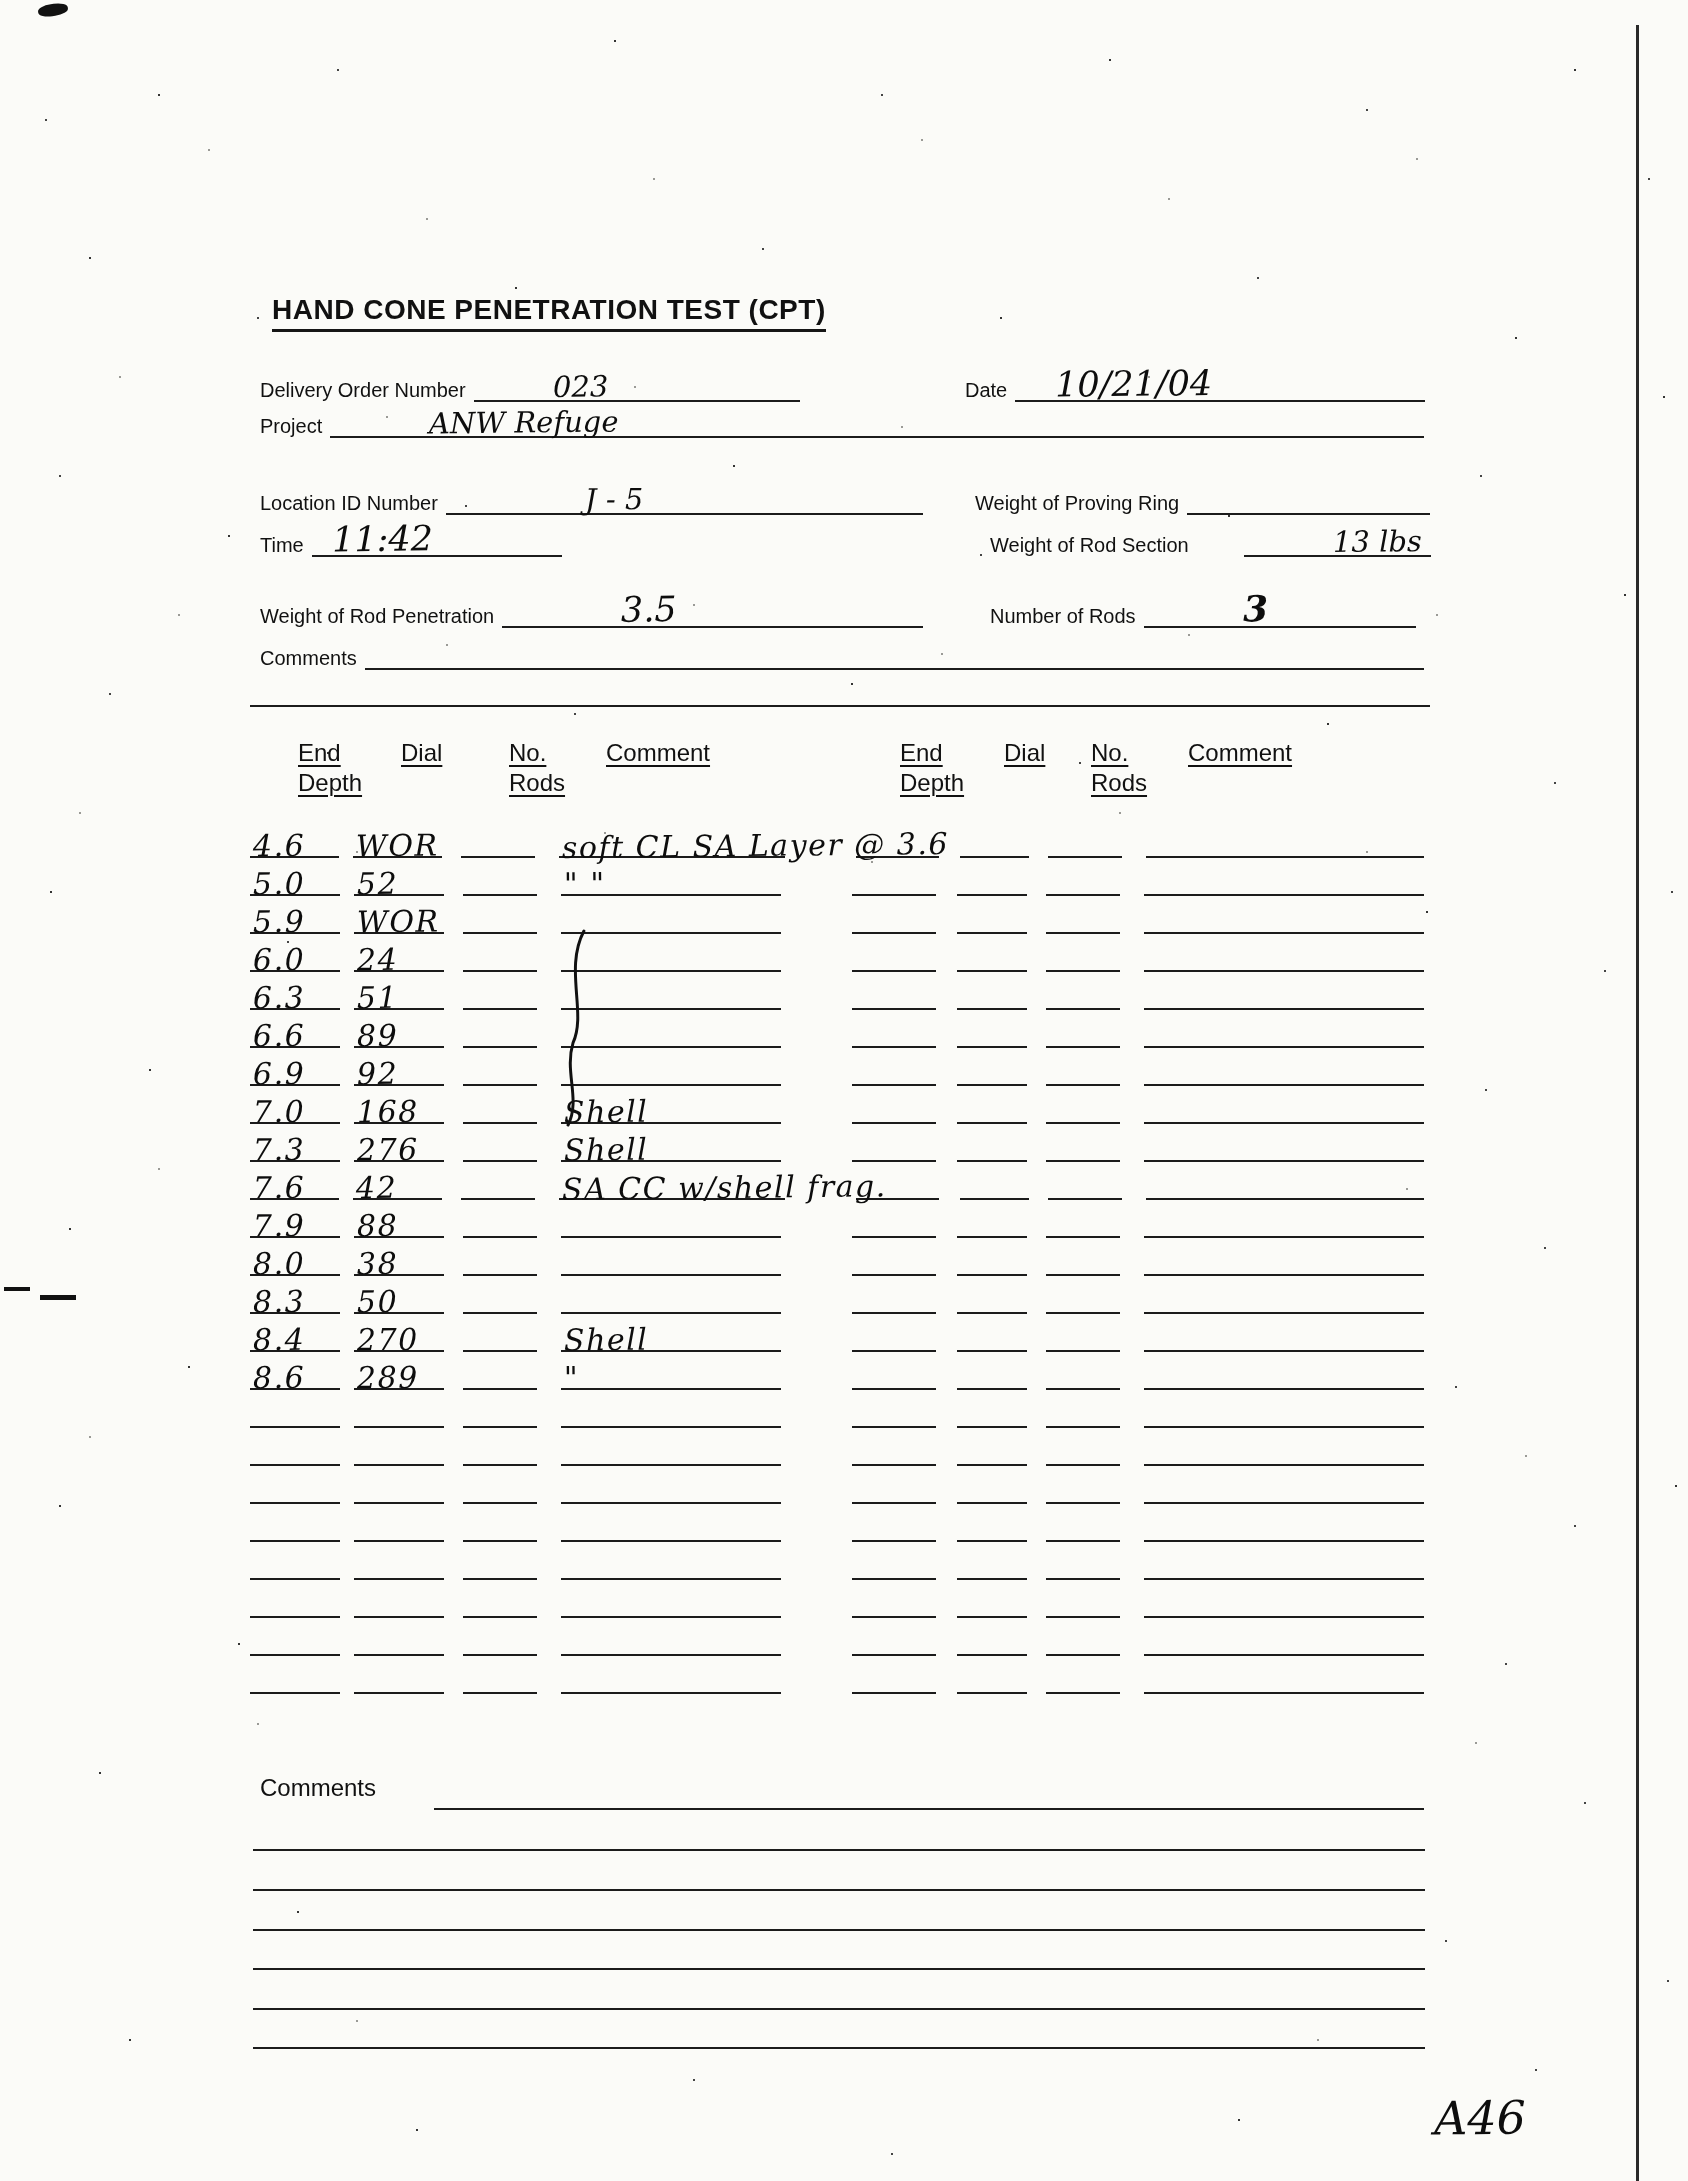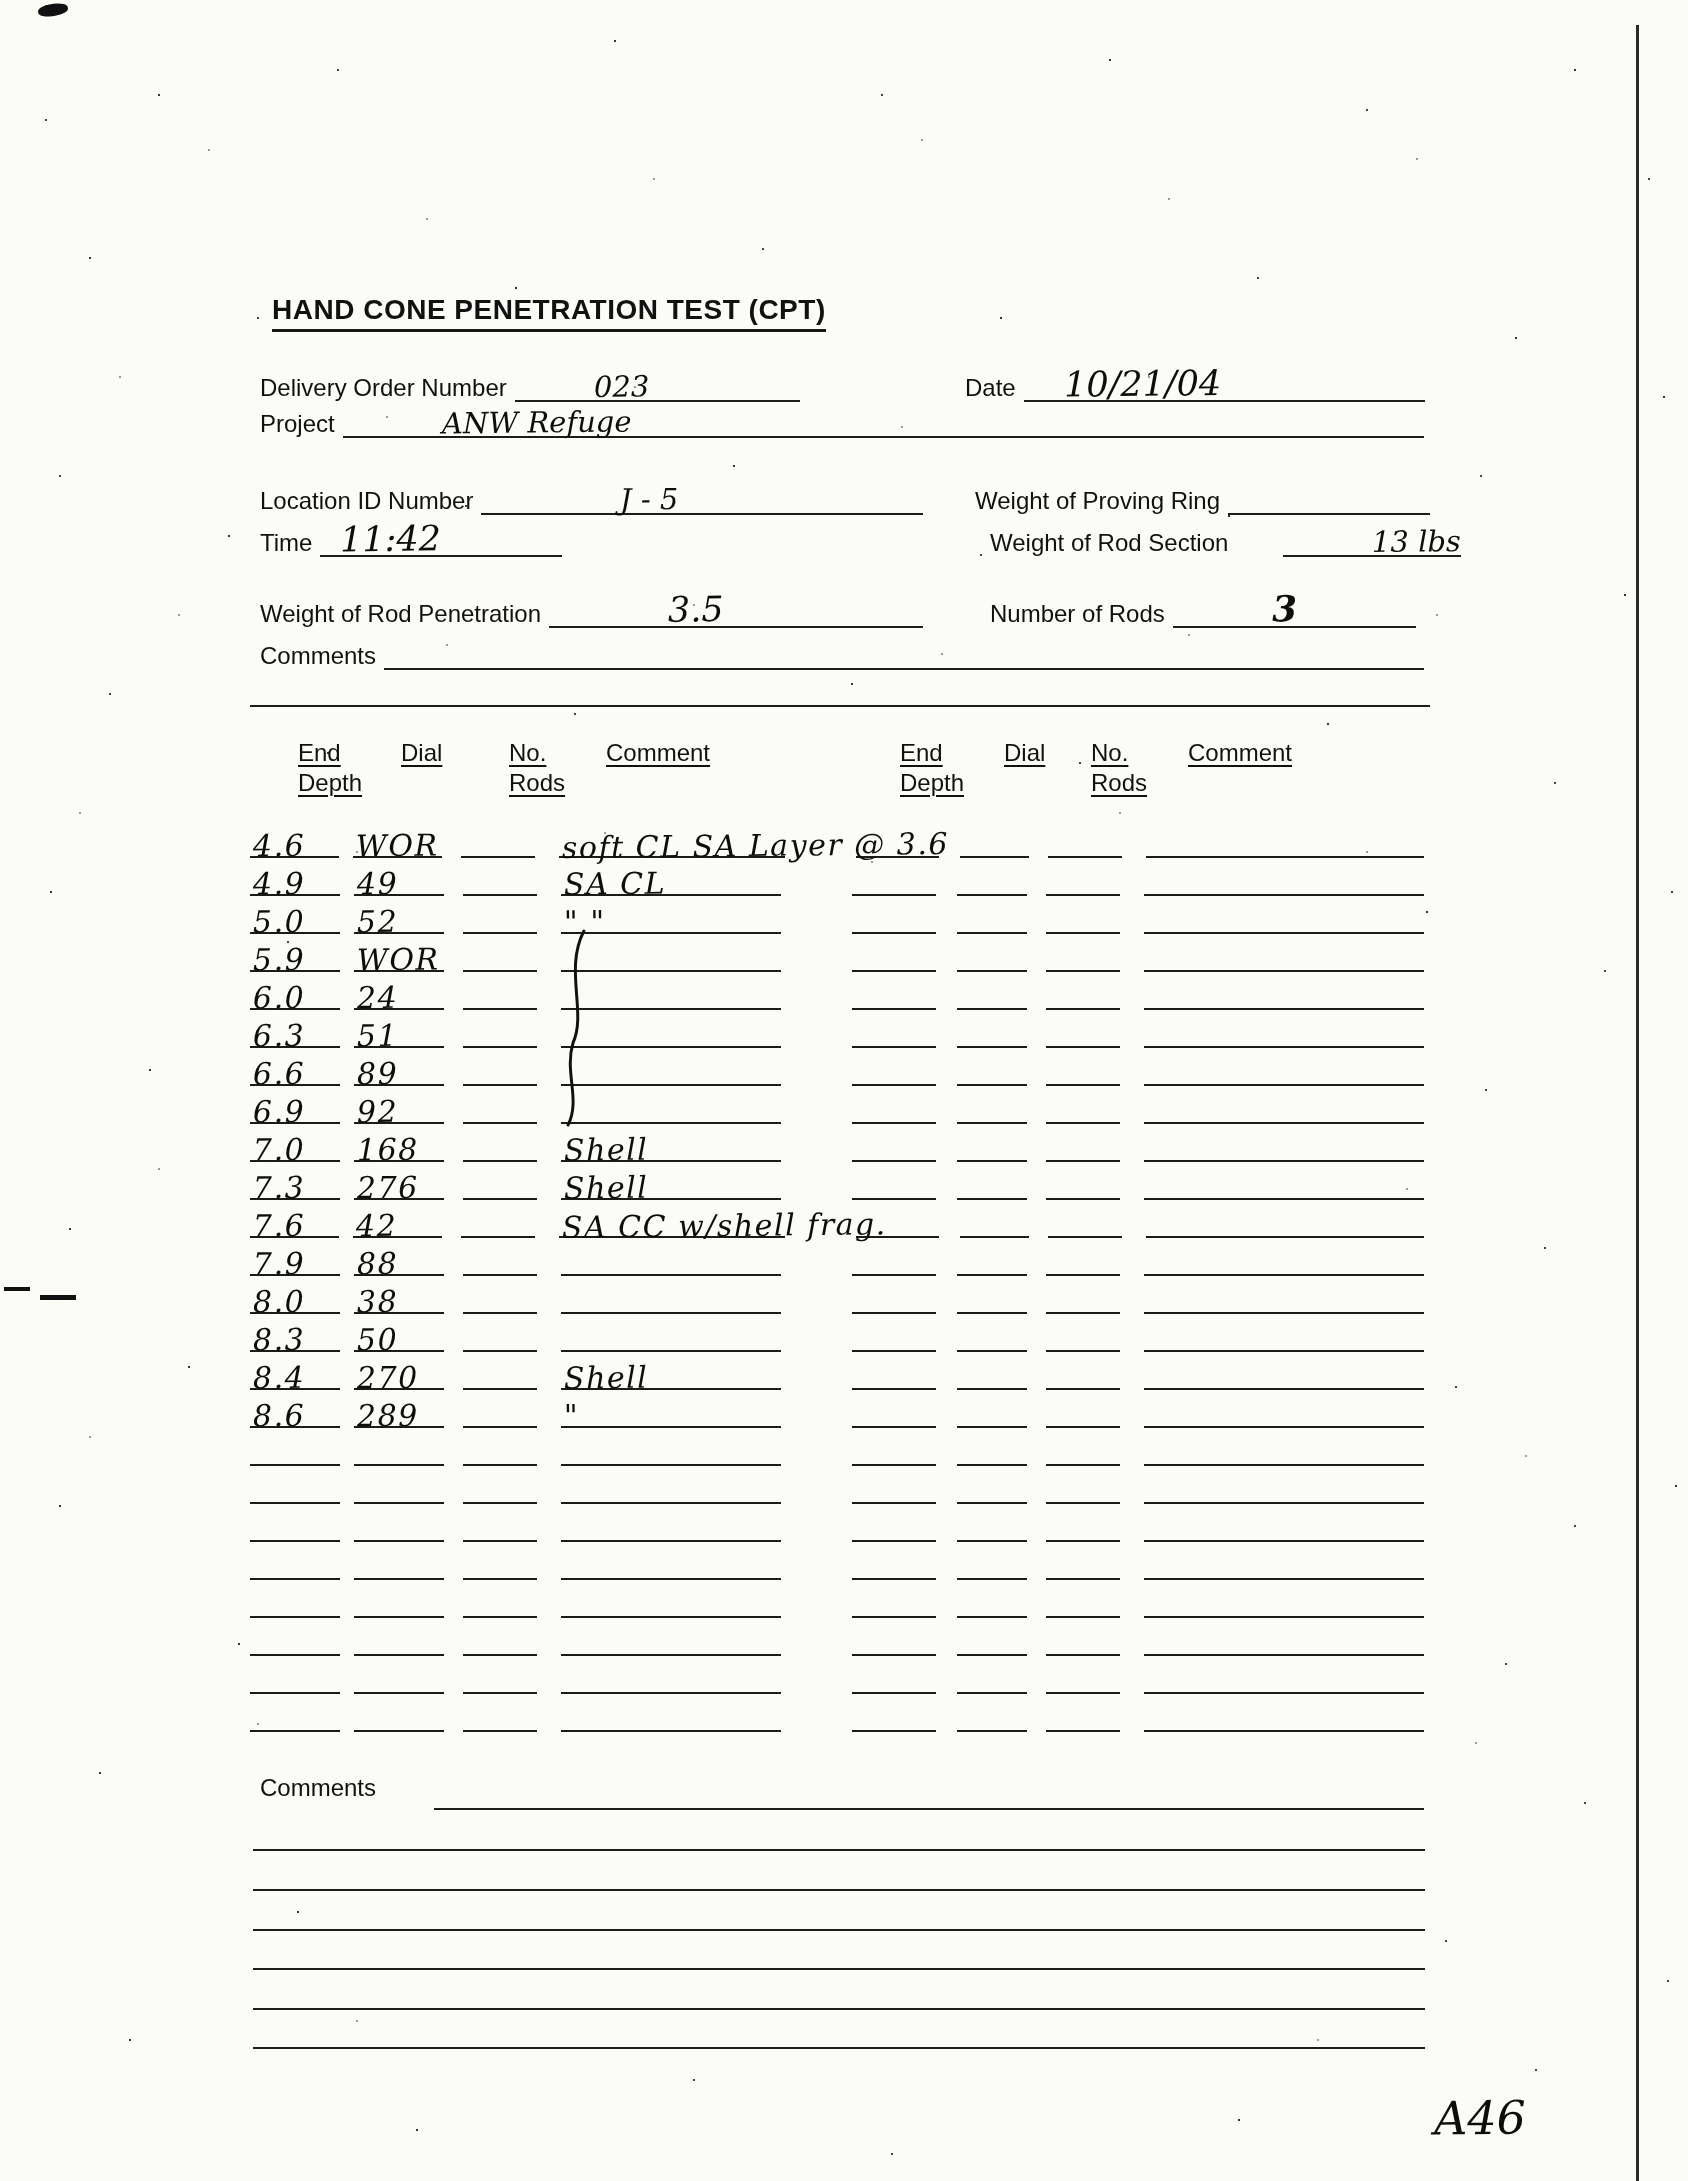--- a/index.html
+++ b/index.html
@@ -42,21 +42,21 @@
   .blob-top{left:38px;top:4px;width:30px;height:12px;background:#111;border-radius:45%;transform:rotate(-8deg);}
   .dash1{left:4px;top:1287px;width:26px;height:4px;background:#111;}
   .dash2{left:40px;top:1295px;width:36px;height:5px;background:#111;}
 
   
   .title{
     left:260px;top:282px;margin:12px;font-size:28px;font-weight:bold;letter-spacing:0.5px;
     display:inline-block;border-bottom:3px solid #161616;padding-bottom:3px;color:#111;
   }
   .field{position:absolute;display:flex;align-items:flex-end;height:38px;}
-  .lbl{font-size:24px;white-space:nowrap;padding-right:8px;color:#111;}
+  .lbl{font-size:20px;white-space:nowrap;padding-right:8px;color:#111;}
   .fill{flex:1;border-bottom:2px solid #1c1c1c;height:100%;display:flex;align-items:flex-end;}
   .sep{left:250px;top:705px;width:1180px;height:0;border-bottom:2px solid #1c1c1c;}
 
   
   .hw{
     font-family:"DejaVu Serif", serif;font-style:italic;font-size:29px;color:#0d0d0d;
     white-space:nowrap;transform:rotate(-0.6deg);margin-bottom:-4px;
   }
   .big{font-size:35px;}
   .boldhw{font-weight:bold;font-size:36px;}
@@ -223,46 +223,20 @@
         <span class="hw hw-s"></span>
       </span>
       <span class="cell c7">
         <span class="hw hw-s"></span>
       </span>
       <span class="cell c8">
         <span class="hw hw-s"></span>
       </span>
     </div>
 
-    <div class="row">
-      <span class="cell c1">
-        <span class="hw hw-s">4.9</span>
-      </span>
-      <span class="cell c2">
-        <span class="hw hw-s">49</span>
-      </span>
-      <span class="cell c3">
-        <span class="hw hw-s"></span>
-      </span>
-      <span class="cell c4">
-        <span class="hw hw-s">SA CL</span>
-      </span>
-      <span class="cell c5">
-        <span class="hw hw-s"></span>
-      </span>
-      <span class="cell c6">
-        <span class="hw hw-s"></span>
-      </span>
-      <span class="cell c7">
-        <span class="hw hw-s"></span>
-      </span>
-      <span class="cell c8">
-        <span class="hw hw-s"></span>
-      </span>
-    </div>
 
     <div class="row">
       <span class="cell c1">
         <span class="hw hw-s">5.0</span>
       </span>
       <span class="cell c2">
         <span class="hw hw-s">52</span>
       </span>
       <span class="cell c3">
         <span class="hw hw-s"></span>

